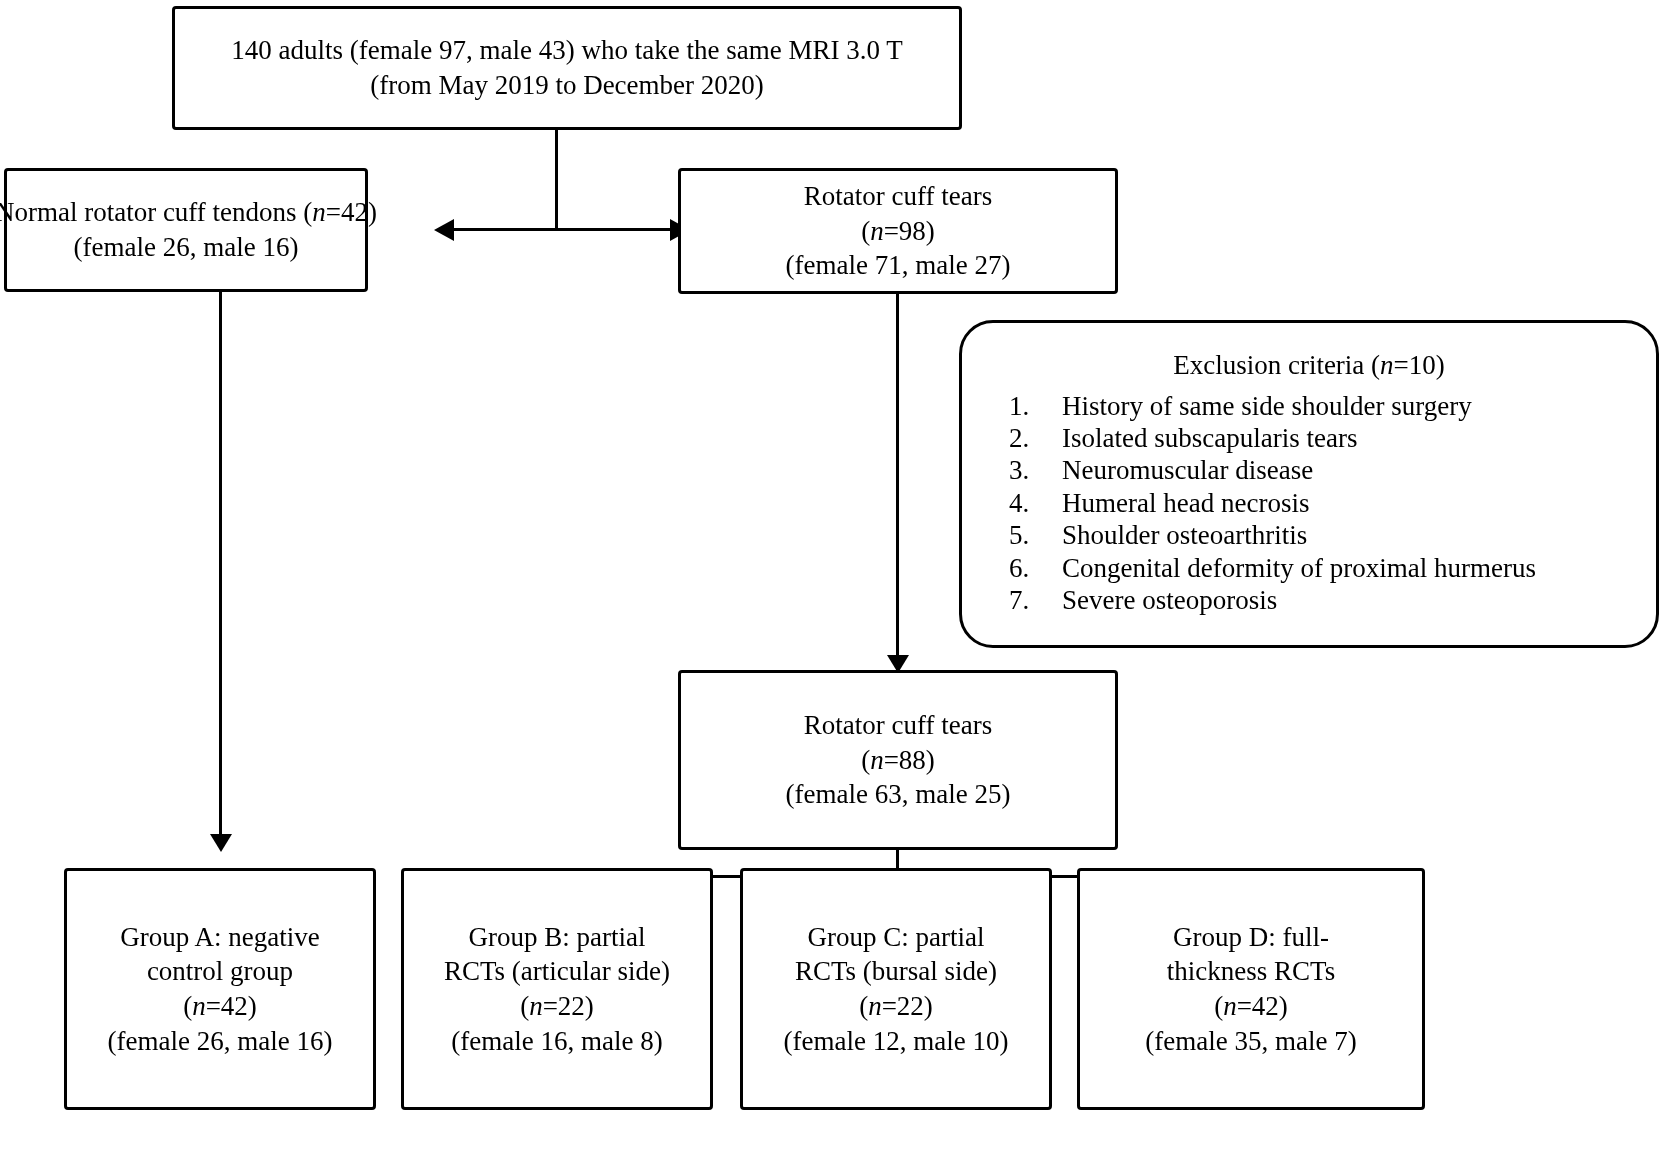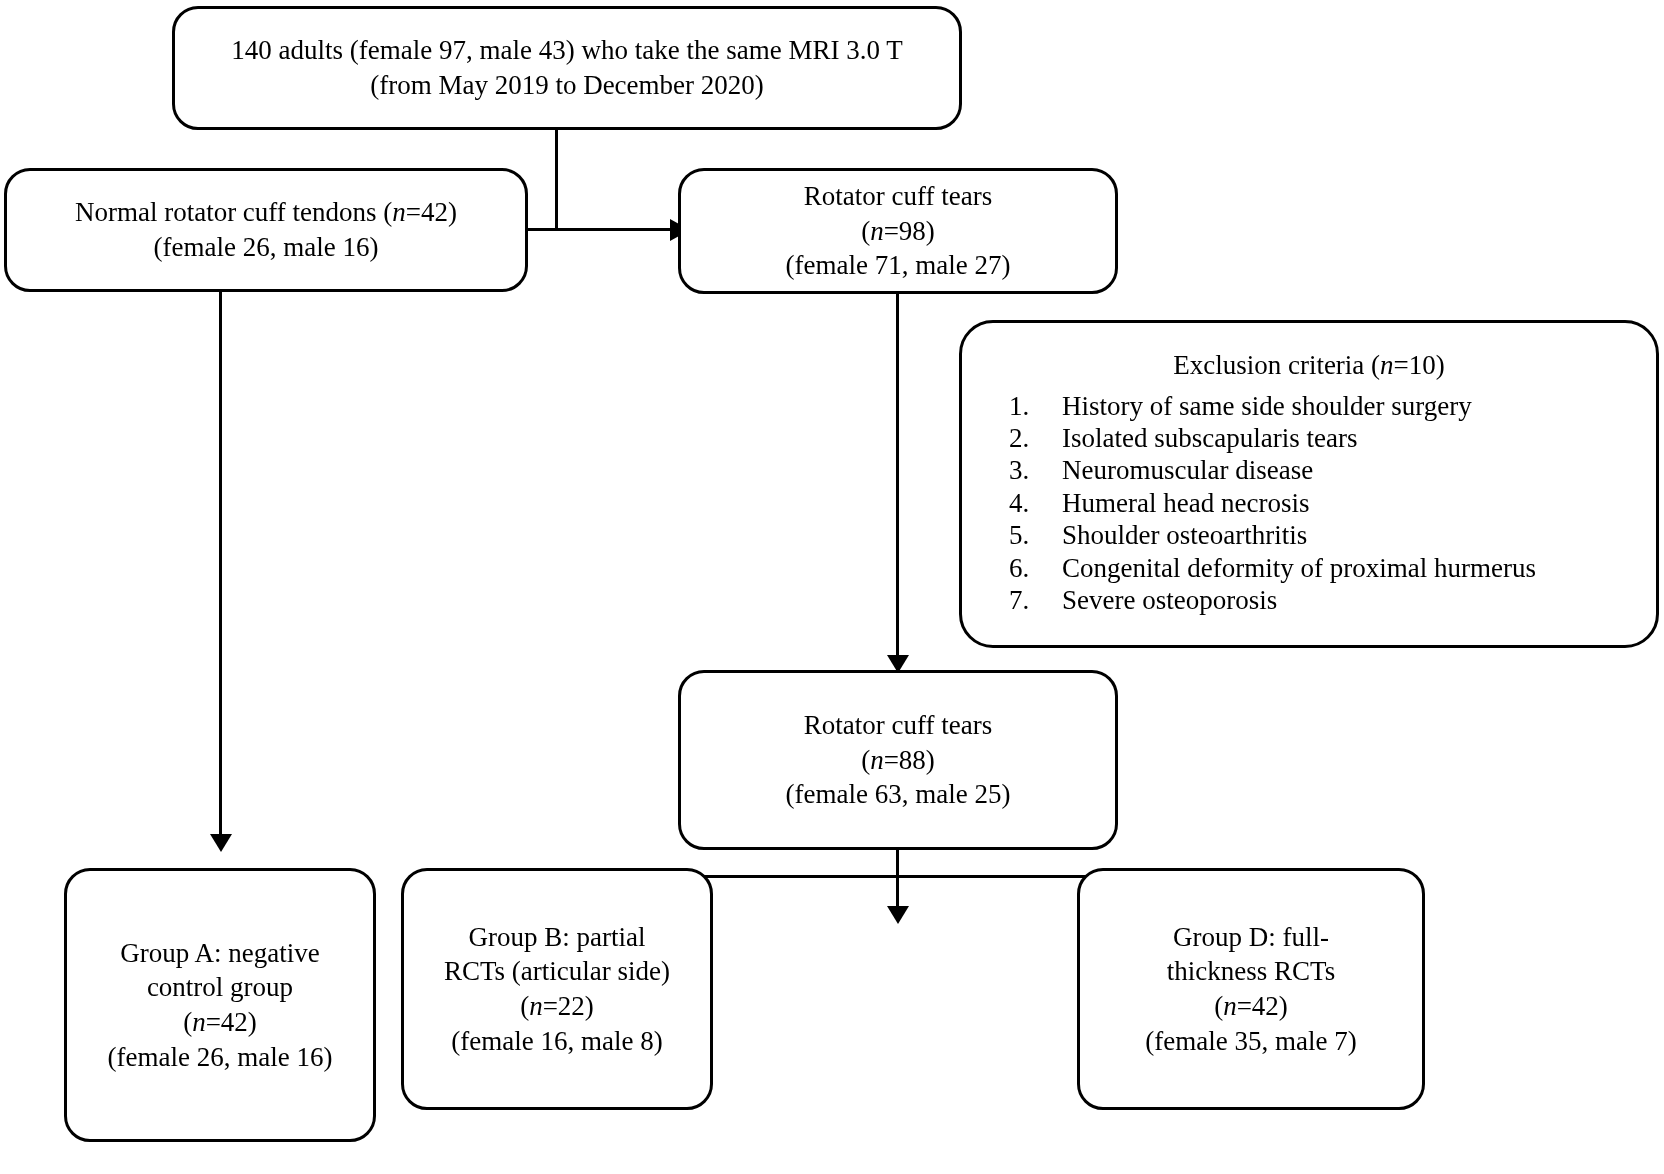--- a/index.html
+++ b/index.html
@@ -16,21 +16,21 @@
     position: relative;
     width: 1664px;
     height: 1174px;
     background: #ffffff;
     overflow: hidden;
   }
   .node {
     position: absolute;
     box-sizing: border-box;
     border: 3px solid #000000;
-    border-radius: 26px;
+    border-radius: 4px;
     background: #ffffff;
     display: flex;
     flex-direction: column;
     align-items: center;
     justify-content: center;
     text-align: center;
     font-size: 27px;
     line-height: 1.28;
     z-index: 5;
     padding: 4px 10px;
@@ -117,21 +117,21 @@
     <span class="ln">140 adults (female 97, male 43) who take the same MRI 3.0 T</span>
     <span class="ln">(from May 2019 to December 2020)</span>
   </div>
 
   <div class="conn vline" style="left:555px; top:130px; width:3px; height:100px;"></div>
 
   <div class="conn hline" style="left:444px; top:228px; width:246px; height:3px;"></div>
   <div class="arrow-left" style="left:434px; top:219px;"></div>
   <div class="arrow-right" style="left:670px; top:219px;"></div>
 
-  <div class="node" id="normal-tendons-box" style="left:4px; top:168px; width:524px; height:124px;">
+  <div class="node" id="normal-tendons-box" style="left:4px; top:168px; width:364px; height:124px;">
     <span class="ln"><span>Normal rotator cuff tendons (</span><span class="ital">n</span><span>=42)</span></span>
     <span class="ln">(female 26, male 16)</span>
   </div>
 
   <div class="node" id="tears-98-box" style="left:678px; top:168px; width:440px; height:126px;">
     <span class="ln">Rotator cuff tears</span>
     <span class="ln"><span>(</span><span class="ital">n</span><span>=98)</span></span>
     <span class="ln">(female 71, male 27)</span>
   </div>
 
@@ -165,34 +165,40 @@
 
   <div class="conn vline" style="left:555px; top:875px; width:3px; height:36px;"></div>
   <div class="arrow-down" style="left:546px; top:906px;"></div>
 
   <div class="conn vline" style="left:896px; top:875px; width:3px; height:36px;"></div>
   <div class="arrow-down" style="left:887px; top:906px;"></div>
 
   <div class="conn vline" style="left:1307px; top:875px; width:3px; height:36px;"></div>
   <div class="arrow-down" style="left:1298px; top:906px;"></div>
 
-  <div class="node" id="group-a-box" style="left:64px; top:868px; width:312px; height:274px;">
+  <div class="node" id="group-a-box" style="left:64px; top:868px; width:312px; height:242px;">
     <span class="ln">Group A: negative</span>
     <span class="ln">control group</span>
     <span class="ln"><span>(</span><span class="ital">n</span><span>=42)</span></span>
     <span class="ln">(female 26, male 16)</span>
   </div>
 
   <div class="node" id="group-b-box" style="left:401px; top:868px; width:312px; height:242px;">
     <span class="ln">Group B: partial</span>
     <span class="ln">RCTs (articular side)</span>
     <span class="ln"><span>(</span><span class="ital">n</span><span>=22)</span></span>
     <span class="ln">(female 16, male 8)</span>
   </div>
 
+  <div class="node" id="group-c-box" style="left:740px; top:868px; width:312px; height:242px;">
+    <span class="ln">Group C: partial</span>
+    <span class="ln">RCTs (bursal side)</span>
+    <span class="ln"><span>(</span><span class="ital">n</span><span>=22)</span></span>
+    <span class="ln">(female 12, male 10)</span>
+  </div>
 
   <div class="node" id="group-d-box" style="left:1077px; top:868px; width:348px; height:242px;">
     <span class="ln">Group D: full-</span>
     <span class="ln">thickness RCTs</span>
     <span class="ln"><span>(</span><span class="ital">n</span><span>=42)</span></span>
     <span class="ln">(female 35, male 7)</span>
   </div>
 
 </div>
 

